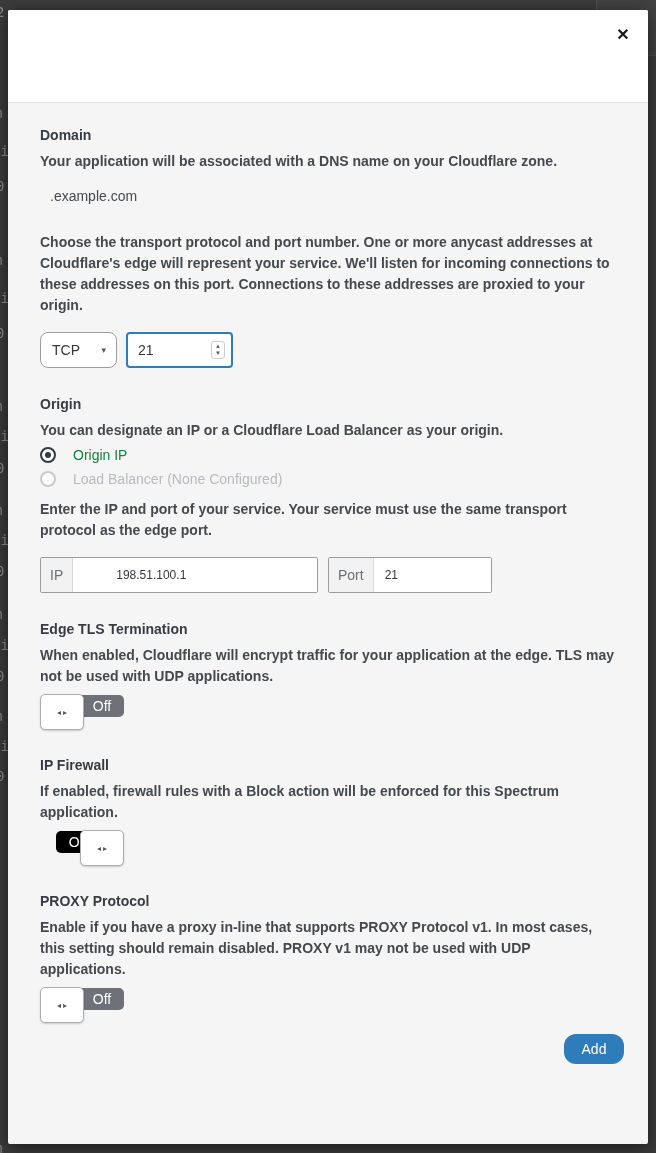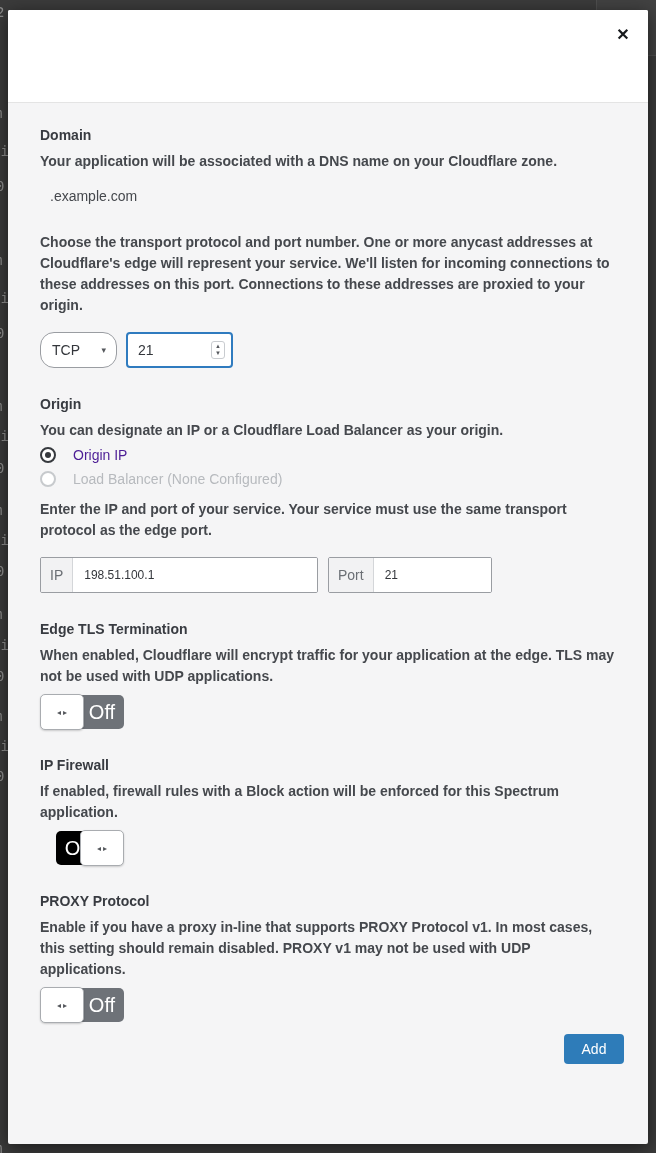--- a/index.html
+++ b/index.html
@@ -55,21 +55,21 @@
     font-family:"Liberation Sans", sans-serif; font-size:14px; color:#33363b;
     padding:0 11px; outline:none;
   }
   .domain-row { display:flex; align-items:center; }
   .domain-input { width:164px; }
   .domain-suffix { font-size:14px; color:#45484d; margin-left:10px; }
 
   
   .edgeport-row { display:flex; align-items:center; gap:9px; }
   .select-box {
-    width:77px; height:36px; background:#fff; border:1px solid #9a9da2; border-radius:14px;
+    width:77px; height:36px; background:#fff; border:1px solid #9a9da2; border-radius:8px;
     display:flex; align-items:center; justify-content:space-between;
     padding:0 10px 0 11px; cursor:pointer; font-size:14px; color:#33363b;
   }
   .select-caret { font-size:9px; color:#55585d; }
   .number-box {
     position:relative; width:107px; height:36px; background:#fff;
     border:2px solid #2f7bbf; border-radius:4px;
   }
   .number-box input {
     width:100%; height:100%; border:none; outline:none; background:transparent;
@@ -86,63 +86,63 @@
   .radio-row { display:flex; align-items:center; margin-bottom:8px; cursor:pointer; }
   .radio-circle {
     width:16px; height:16px; border-radius:50%; border:2px solid #36393e;
     margin-right:17px; position:relative; background:#fff; flex:0 0 auto;
   }
   .radio-circle.checked::after {
     content:""; position:absolute; left:3px; top:3px; width:6px; height:6px;
     border-radius:50%; background:#36393e;
   }
   .radio-row.disabled .radio-circle { border:2px solid #c7cacd; }
-  .radio-row .radio-label { font-size:14px; color:#4c1d95; }
+  .radio-row .radio-label { font-size:14px; color:#15803d; }
   .radio-row.disabled .radio-label { color:#b7babe; }
   .radio-group { margin-bottom:12px; margin-top:-4px; }
 
   
   .ipport-row { display:flex; gap:10px; }
   .input-group {
     display:flex; height:36px; border:1px solid #9a9da2; border-radius:2px; background:#fff; overflow:hidden;
   }
   .input-addon {
     background:#f2f2f3; border-right:1px solid #d4d6d9; color:#6b6f74; font-size:14px;
     display:flex; align-items:center; padding:0 9px;
   }
   .input-group input {
     border:none; outline:none; font-family:"Liberation Sans", sans-serif;
     font-size:12px; color:#33363b; padding:0 11px; flex:1; min-width:0;
   }
-  .group-ip { width:278px; }
+  .group-ip { width:278px;gap:32px; }
   .group-port { width:164px; }
 
   
   .toggle { position:relative; width:84px; height:34px; cursor:pointer; margin-top:8px; }
   .toggle .side {
-    position:absolute; top:0; width:44px; height:34px;
+    position:absolute; top:0; width:44px; height:22px;
     display:flex; align-items:center; justify-content:center;
-    font-size:20px; color:#fff;text-align:right;
+    font-size:14px; color:#fff;text-align:right;
   }
   .toggle.off .side { left:40px; background:#6e7278; border-radius:0 5px 5px 0; }
   .toggle.on  .side { left:16px; background:#000000; border-radius:5px 0 0 5px; }
   .toggle .knob {
     position:absolute; top:-1px; width:44px; height:36px; background:#fff;
     border:1px solid #a9acb0; border-radius:5px;
     display:flex; align-items:center; justify-content:center; gap:2px;
     box-shadow:0 1px 2px rgba(0,0,0,0.18); z-index:2;
   }
   .toggle.off .knob { left:0; }
   .toggle.on  .knob { left:40px; }
   .toggle .arrow { font-size:8px; color:#54575c; }
 
   
   .footer { display:flex; justify-content:flex-end; margin-top:10px; padding-bottom:32px; }
   .add-btn {
-    min-width:60px; height:30px; padding:0 14px; border:none; border-radius:4px;
+    min-width:60px; height:30px; padding:0 14px; border:none; border-radius:12px;
     background:#2e7cb9; color:#fff; font-family:"Liberation Sans", sans-serif;
     font-size:14px; cursor:pointer;
   }
 </style>
 </head>
 <body>
 
 <div class="backdrop">
   <div class="bg-card-corner"></div>
   <div id="frag-layer">

